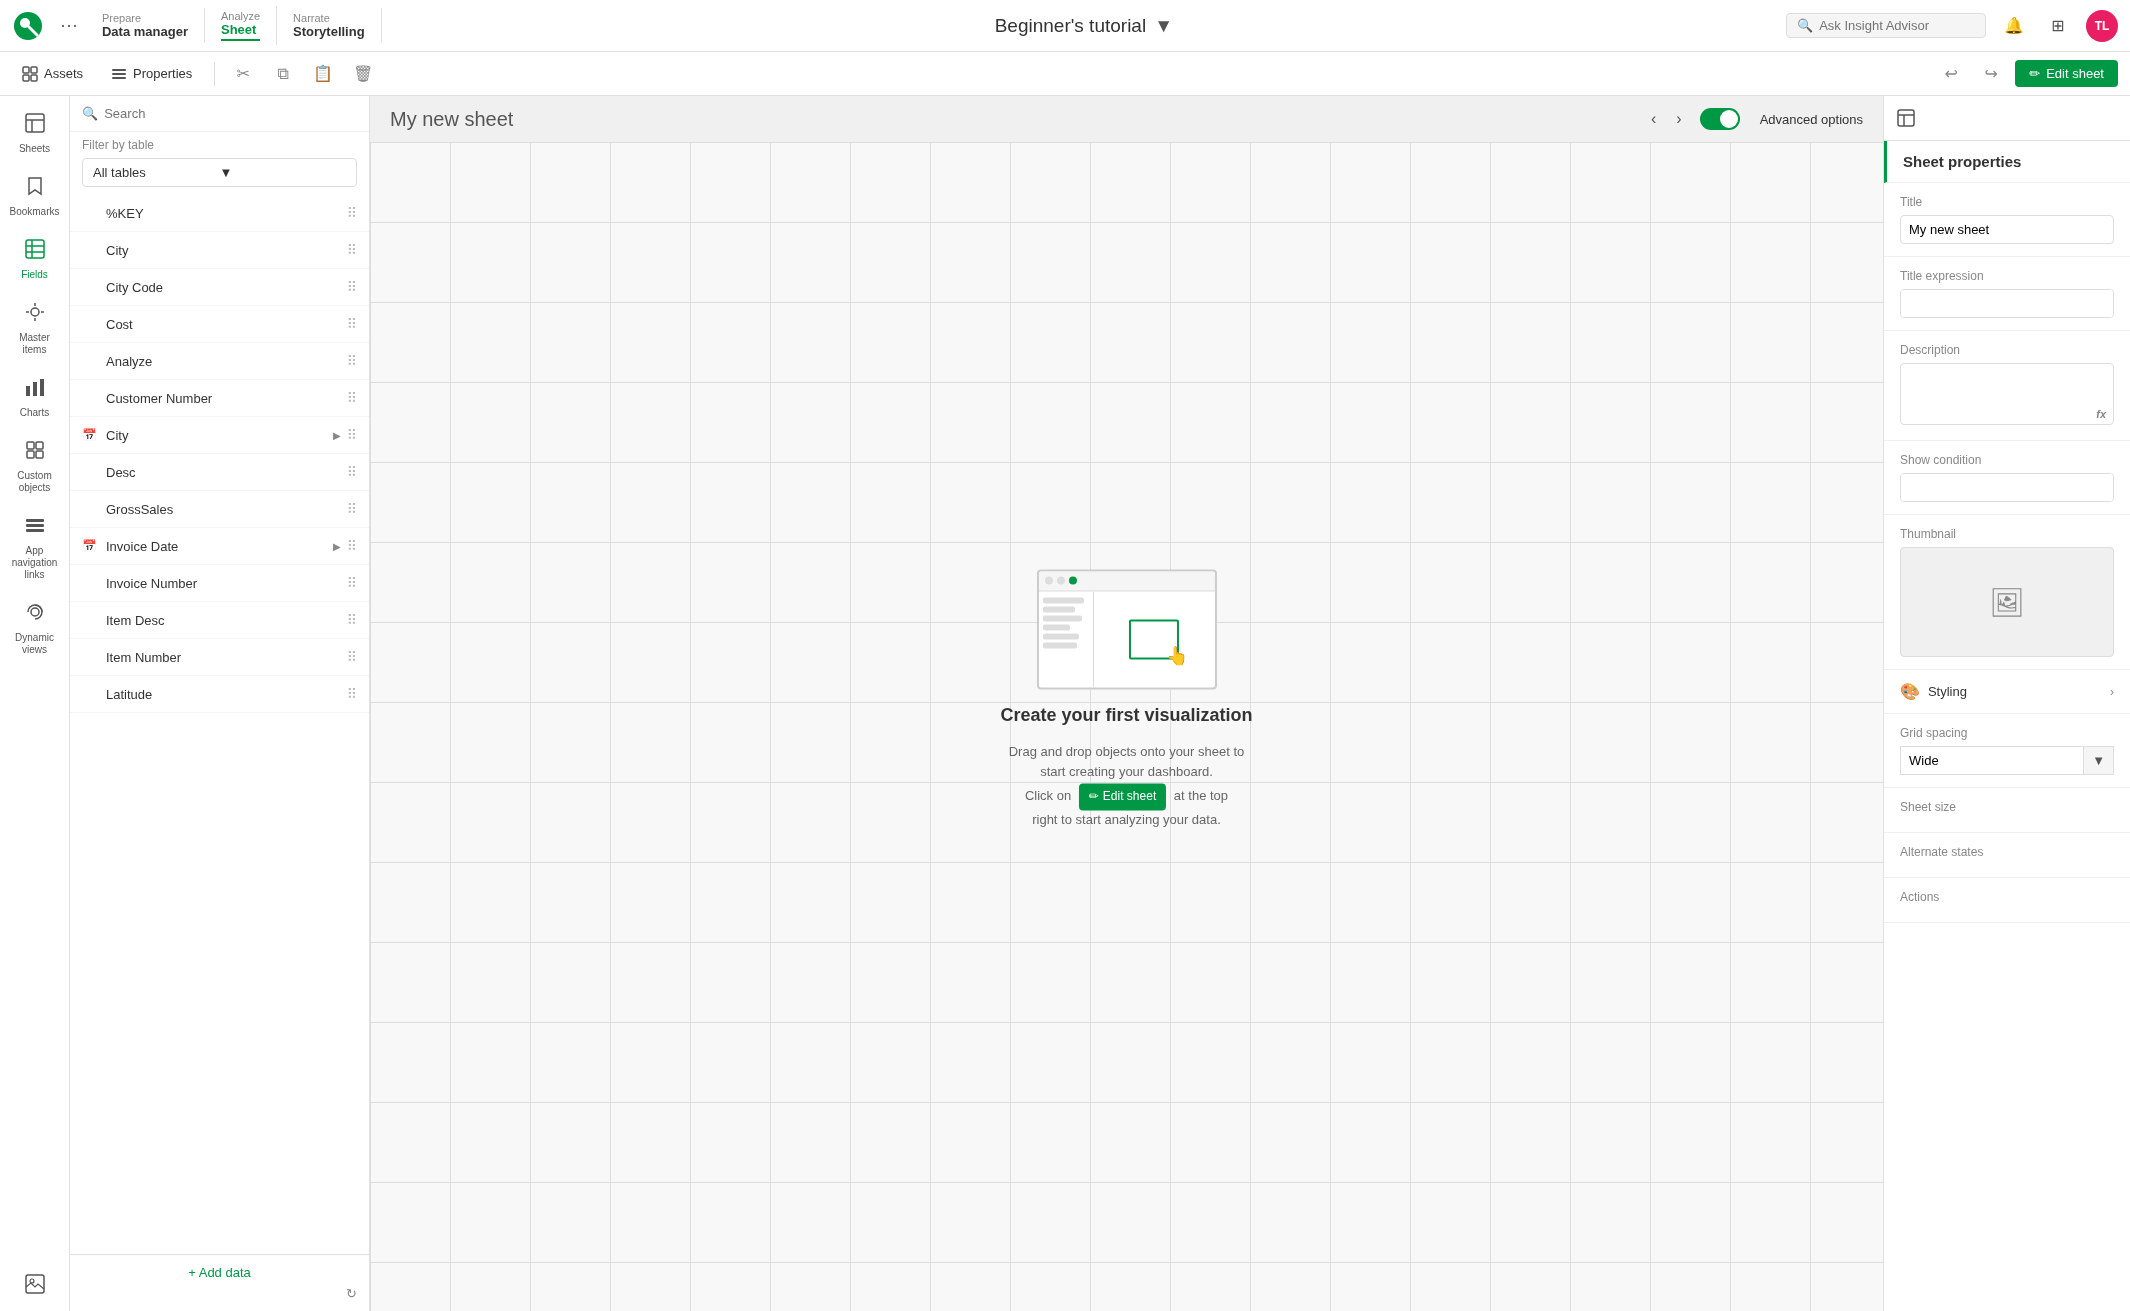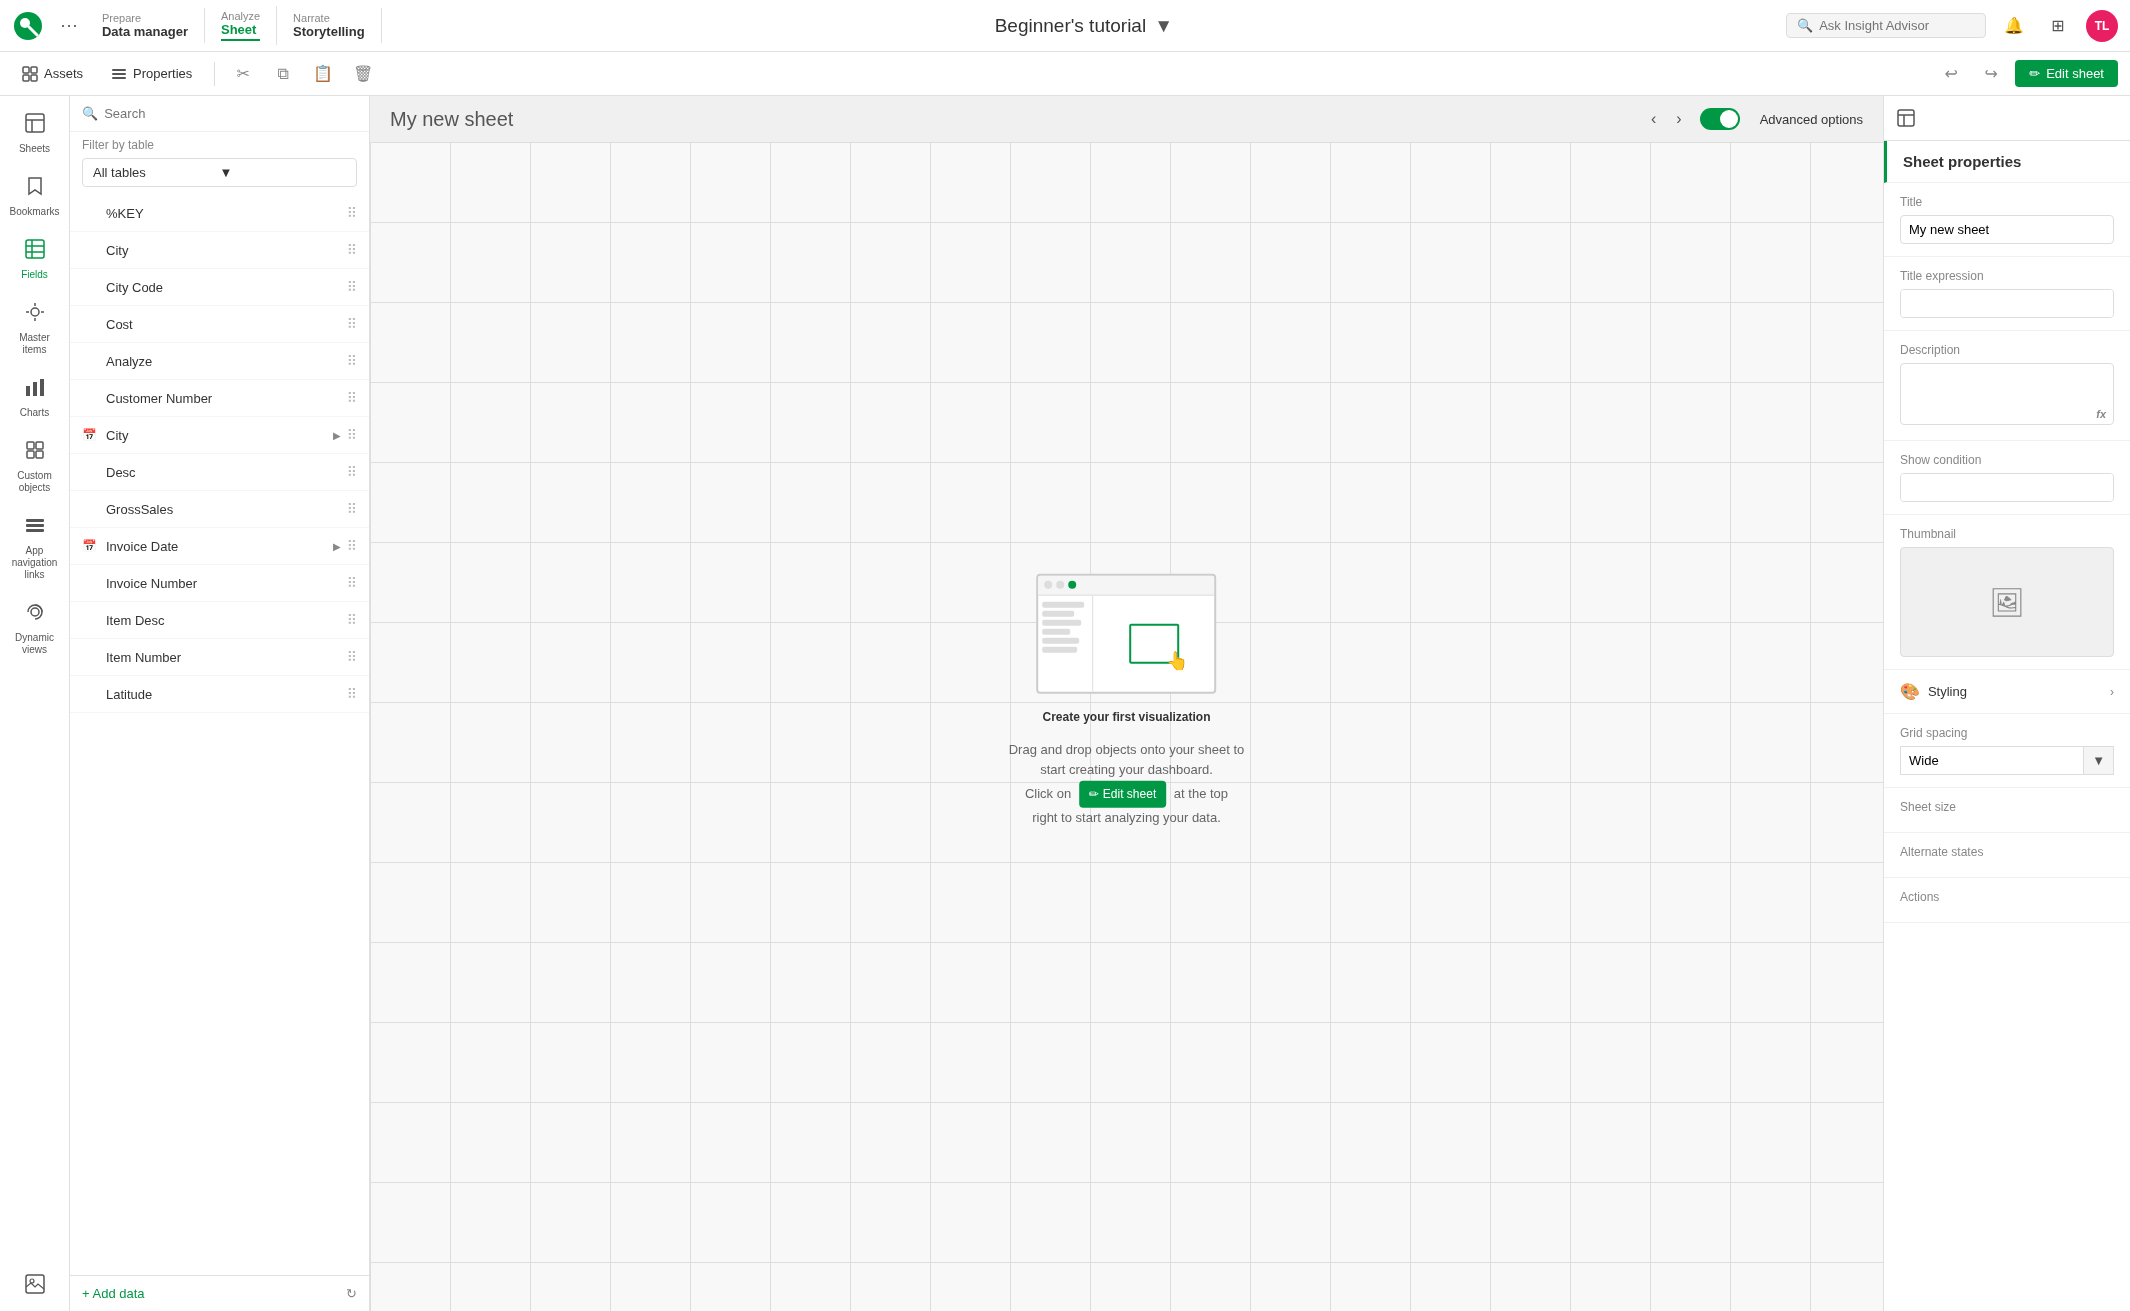--- a/index.html
+++ b/index.html
@@ -52,21 +52,21 @@
     .fields-search { padding: 10px 12px; border-bottom: 1px solid #f0f0f0; display: flex; align-items: center; gap: 6px; }
     .fields-search input { border: none; outline: none; font-size: 13px; flex: 1; color: #555; }
     .filter-label { padding: 6px 12px; font-size: 12px; color: #888; }
     .filter-dropdown { margin: 0 12px 8px; display: flex; align-items: center; border: 1px solid #ddd; border-radius: 4px; padding: 6px 10px; cursor: pointer; background: #fff; }
     .filter-dropdown span { flex: 1; font-size: 13px; }
     .fields-list { flex: 1; overflow-y: auto; }
     .field-item { display: flex; align-items: center; padding: 10px 12px; cursor: pointer; border-bottom: 1px solid #f5f5f5; }
     .field-icon { width: 20px; color: #888; font-size: 12px; margin-right: 4px; }
     .field-name { flex: 1; font-size: 13px; color: #333; }
     .field-drag { color: #bbb; font-size: 14px; cursor: grab; }
-    .add-data-row { display: flex; align-items: center; padding: 10px 12px; cursor: pointer; gap: 6px; border-top: 1px solid #e0e0e0; color: #009845; font-size: 13px; }
+    .add-data-row { display: flex; align-items: center; padding: 10px 12px; cursor: pointer; gap: 6px; border-top: 1px solid #e0e0e0; color: #009845; font-size: 13px; flex-direction: column; }
     .refresh-icon { margin-left: auto; color: #888; cursor: pointer; }
 
     
     .canvas-area { flex: 1; display: flex; flex-direction: column; background: #f0f0f0; overflow: hidden; }
     .canvas-header { display: flex; align-items: center; padding: 10px 20px; background: #f0f0f0; gap: 12px; }
     .sheet-title { font-size: 20px; color: #555; font-weight: 400; flex: 1; }
     .canvas-nav { display: flex; align-items: center; gap: 8px; color: #555; }
     .canvas-nav button { background: none; border: none; cursor: pointer; color: #555; font-size: 16px; padding: 4px 6px; }
     .advanced-toggle { display: flex; align-items: center; gap: 20px; font-size: 13px; }
     .toggle-switch { width: 40px; height: 22px; background: #009845; border-radius: 11px; position: relative; cursor: pointer; }
@@ -83,21 +83,21 @@
     .canvas-placeholder { position: absolute; top: 50%; left: 50%; transform: translate(-50%, -60%); display: flex; flex-direction: column; align-items: center; gap: 16px; text-align: center; }
     .placeholder-img { width: 180px; height: 120px; border: 2px solid #ccc; border-radius: 4px; background: #fff; display: flex; align-items: flex-start; overflow: hidden; position: relative; }
     .placeholder-title-bar { position: absolute; top: 0; left: 0; right: 0; height: 20px; background: #f5f5f5; border-bottom: 1px solid #ddd; display: flex; align-items: center; padding: 0 6px; gap: 4px; }
     .title-dot { width: 8px; height: 8px; background: #ddd; border-radius: 50%; }
     .placeholder-body { position: absolute; top: 20px; left: 0; right: 0; bottom: 0; display: flex; }
     .placeholder-left { width: 55px; border-right: 1px solid #ddd; padding: 6px 4px; display: flex; flex-direction: column; gap: 3px; }
     .placeholder-row { height: 6px; background: #ddd; border-radius: 2px; }
     .placeholder-right { flex: 1; display: flex; align-items: center; justify-content: center; }
     .placeholder-box { width: 50px; height: 40px; border: 2px solid #009845; border-radius: 2px; position: relative; }
     .placeholder-cursor { position: absolute; bottom: -8px; right: -10px; font-size: 18px; }
-    .placeholder-title { font-size: 12px; font-weight: 600; color: #333; }
+    .placeholder-title { font-size: 18px; font-weight: 600; color: #333; }
     .placeholder-desc { font-size: 13px; color: #666; line-height: 1.6; }
     .inline-edit-btn { display: inline-flex; align-items: center; gap: 4px; background: #009845; color: #fff; border-radius: 4px; padding: 4px 10px; font-size: 12px; font-weight: 500; vertical-align: middle; margin: 0 4px; }
 
     
     .right-panel { width: 247px; background: #fff; border-left: 1px solid #e0e0e0; display: flex; flex-direction: column; overflow-y: auto; padding: 0; }
     .right-panel-top { display: flex; align-items: center; padding: 12px; border-bottom: 1px solid #e0e0e0; }
     .right-panel-top svg { color: #555; }
     .sheet-props-header { padding: 12px 16px; font-size: 15px; font-weight: 600; color: #333; border-bottom: 1px solid #f0f0f0; border-left: 3px solid #009845; }
     .prop-section { padding: 12px 16px; border-bottom: 1px solid #f0f0f0; }
     .prop-label { font-size: 12px; color: #888; margin-bottom: 6px; }

